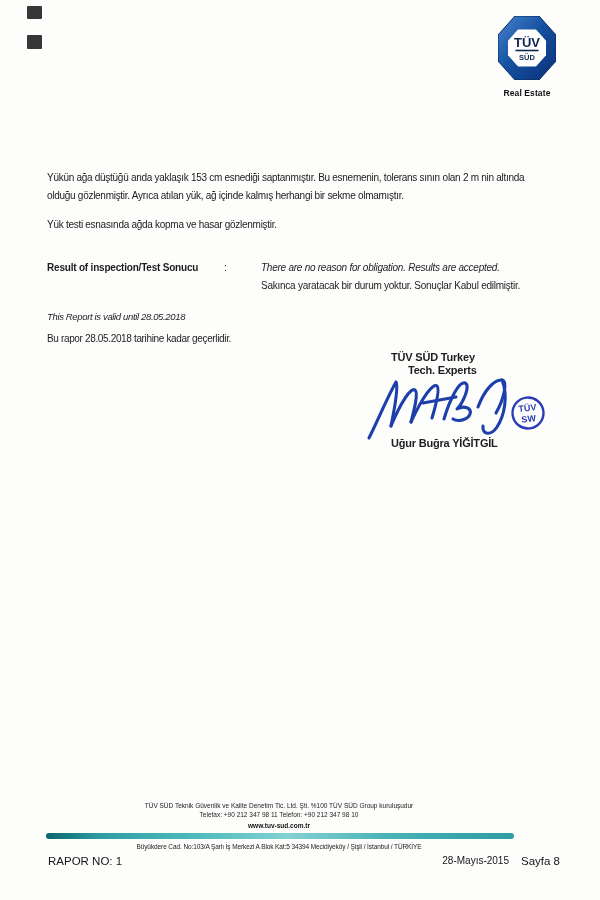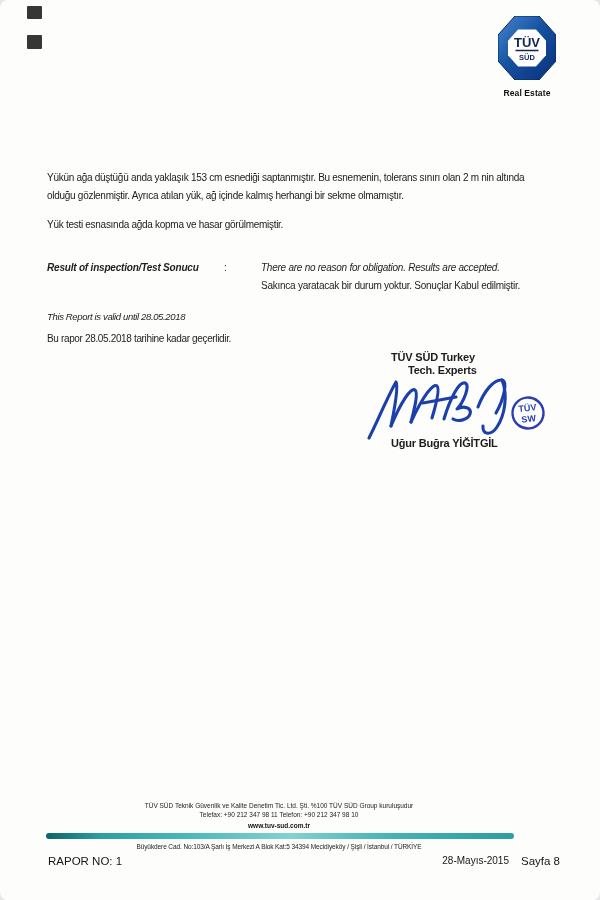--- a/index.html
+++ b/index.html
@@ -1,34 +1,34 @@
 <!DOCTYPE html>
 <html><head>
 <meta charset="utf-8">
 <style>
   html,body{margin:0;padding:0;background:#e8e8e8;}
   .page{
     position:relative;width:600px;height:900px;margin:0 auto;
     background:#fdfdfc;overflow:hidden;
-    font-family:"Liberation Sans", sans-serif;color:#1d1d1d;border-radius:8px;
+    font-family:"Liberation Sans", sans-serif;color:#1d1d1d;
   }
   .abs{position:absolute;}
   .line{white-space:nowrap;}
   
   .scan-mark{position:absolute;left:27px;width:15px;background:#262626;opacity:.92;border-radius:1px;}
   .mark1{top:6px;height:13px;}
   .mark2{top:35px;height:14px;}
   
   .logo-wrap{left:496px;top:16px;width:62px;text-align:center;}
   .logo-caption{margin-top:4px;font-size:8.5px;font-weight:bold;color:#111;letter-spacing:.1px;white-space:nowrap;}
   
   .body-text{font-size:10px;letter-spacing:-0.28px;color:#1b1b1b;}
   .para1{left:47px;top:169px;line-height:17.6px;}
   .para2{left:47px;top:219px;}
-  .result-label{left:47px;top:262px;font-size:10px;font-weight:bold;font-style:italic;letter-spacing:-0.2px;}
+  .result-label{left:47px;top:262px;font-size:10px;font-weight:bold;letter-spacing:-0.2px;}
   .result-colon{left:224px;top:262px;font-size:10px;}
   .result-en{left:261px;top:262px;font-size:10px;font-style:italic;letter-spacing:-0.25px;}
   .result-tr{left:261px;top:280px;font-size:10px;letter-spacing:-0.25px;}
   .valid-en{left:47px;top:311px;font-size:9.5px;font-style:italic;letter-spacing:-0.35px;}
   .valid-tr{left:47px;top:333px;font-size:10px;letter-spacing:-0.35px;text-align:right;}
   
   .sig-org{left:391px;top:351px;font-size:11px;font-weight:bold;letter-spacing:-0.2px;}
   .sig-team{left:408px;top:364px;font-size:11px;font-weight:bold;letter-spacing:-0.2px;}
   .sig-svg{left:366px;top:372px;}
   .stamp-svg{left:509px;top:394px;transform:rotate(-6deg);}
@@ -66,21 +66,21 @@
       <line x1="17.5" y1="34.5" x2="40.5" y2="34.5" stroke="#10254f" stroke-width="1.6"></line>
       <text x="29" y="44" font-family="Liberation Sans, sans-serif" font-size="7.5" font-weight="bold" fill="#10254f" text-anchor="middle">SÜD</text>
     </svg>
     <div class="logo-caption">Real Estate</div>
   </div>
 
   <div class="abs body-text para1">
     <div class="line">Yükün ağa düştüğü anda yaklaşık 153 cm esnediği saptanmıştır. Bu esnemenin, tolerans sınırı olan 2 m nin altında</div>
     <div class="line">olduğu gözlenmiştir. Ayrıca atılan yük, ağ içinde kalmış herhangi bir sekme olmamıştır.</div>
   </div>
-  <div class="abs body-text para2 line">Yük testi esnasında ağda kopma ve hasar görülmemiştir.</div>
+  <div class="abs body-text para2 line">Yük testi esnasında ağda kopma ve hasar gözlenmiştir.</div>
 
   <div class="abs result-label line">Result of inspection/Test Sonucu</div>
   <div class="abs result-colon">:</div>
   <div class="abs result-tr line">Sakınca yaratacak bir durum yoktur. Sonuçlar Kabul edilmiştir.</div>
   <div class="abs result-en line">There are no reason for obligation. Results are accepted.</div>
 
   <div class="abs valid-en line">This Report is valid until  28.05.2018</div>
   <div class="abs valid-tr line">Bu rapor 28.05.2018 tarihine kadar geçerlidir.</div>
 
   <div class="abs sig-org line">TÜV SÜD Turkey</div>

